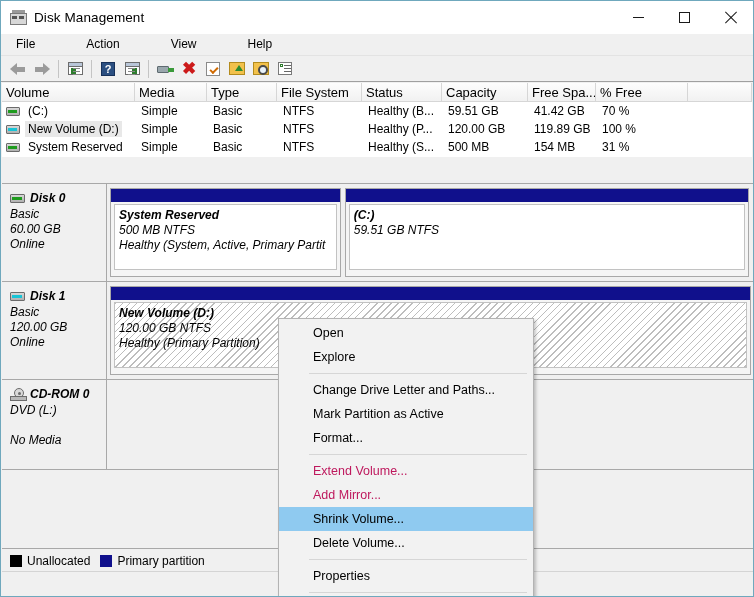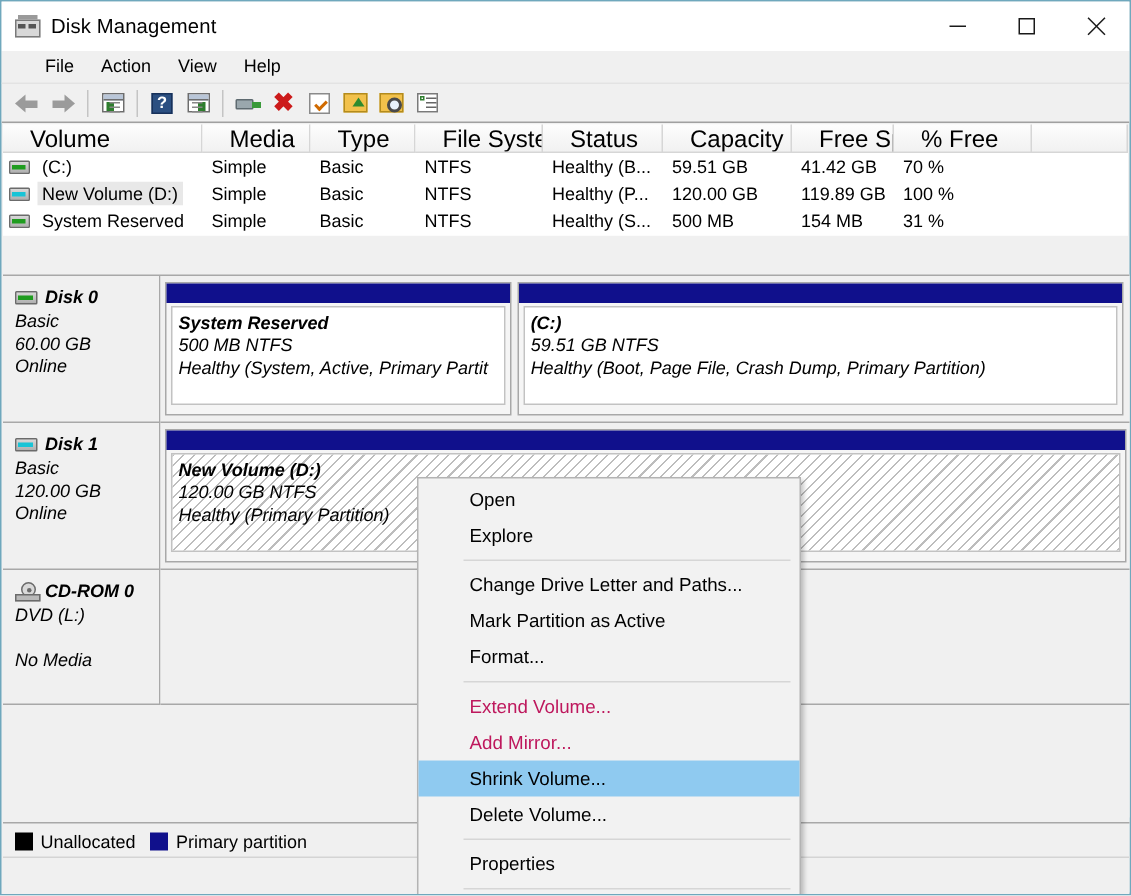--- a/index.html
+++ b/index.html
@@ -70,22 +70,23 @@
     width: 16px; height: 1px; background: #1a1a1a;
   }
   .glyph-close:before { transform: rotate(45deg); }
   .glyph-close:after  { transform: rotate(-45deg); }
 
   
   .menubar {
     height: 22px;
     background: #f0f0f0;
     display: flex; align-items: center;
-    padding-left: 20px;
+    padding-left: 6px;
     border-bottom: 1px solid #e3e3e3;
+    gap: 33px;
   }
   .menubar .mi {
     font-size: 12px; color: #000;
     padding: 3px 9px 4px 9px;
     cursor: default;
   }
 
   
   .toolbar {
     height: 26px;
@@ -129,22 +130,22 @@
 
   
   .vollist {
     margin: 1px 1px 0 1px;
     background: #ffffff;
     height: 74px;
     border-bottom: 1px solid #ffffff;
   }
   .vl-head { display: flex; height: 19px; background: #f5f5f5; }
   .vl-head .th {
-    font-size: 16px; color: #000;
-    padding: 2px 0 0 18px;
+    font-size: 13px; color: #000;
+    padding: 2px 0 0 4px;
     border-right: 1px solid #d6d6d6;
     border-bottom: 1px solid #d6d6d6;
     background: linear-gradient(#fdfdfd, #f1f1f1);
     overflow: hidden; white-space: nowrap;
   }
   .vl-row { display: flex; height: 18px; align-items: center; }
   .vl-row .td {
     font-size: 12px; color: #000;
     padding-left: 6px;
     overflow: hidden; white-space: nowrap;
@@ -440,21 +441,20 @@
             <div class="pname">System Reserved</div>
             <div class="pline">500 MB NTFS</div>
             <div class="pline">Healthy (System, Active, Primary Partit</div>
           </div>
         </div>
         <div class="part" style="width:63%">
           <div class="cap"></div>
           <div class="inner">
             <div class="pname">(C:)</div>
             <div class="pline">59.51 GB NTFS</div>
-            <div class="pline">Healthy (Boot, Page File, Crash Dump, Primary Partition)</div>
           </div>
         </div>
       </div>
     </div>
 
     <div class="diskrow" style="height:98px">
       <div class="diskinfo">
         <div class="dtitle">
           <span class="dico" id="dk1" style="background: linear-gradient(rgb(216, 216, 216), rgb(176, 176, 176));">
               <span style="position: absolute; left: 1px; top: 2px; width: 10px; height: 3px; background: rgb(24, 196, 214);"></span>

